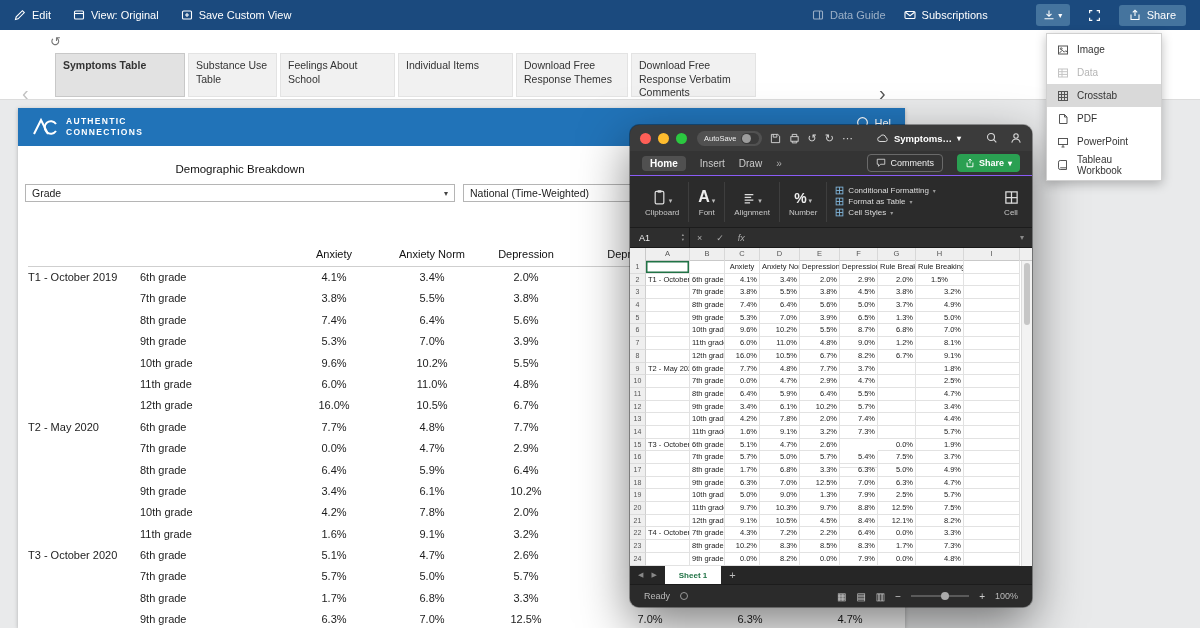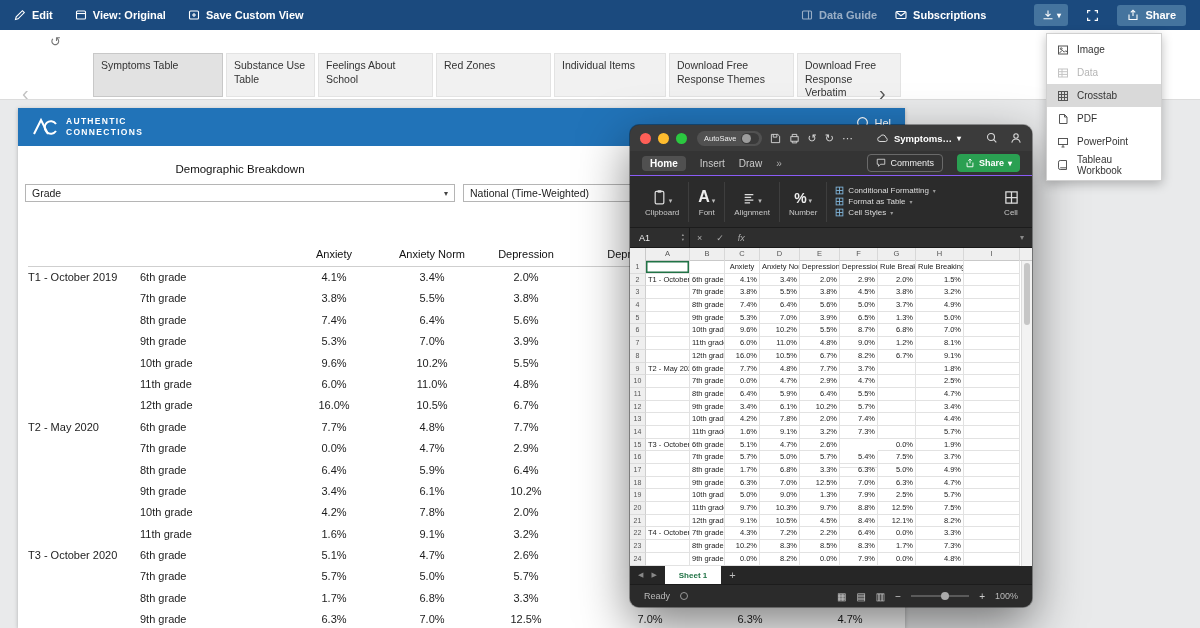--- a/index.html
+++ b/index.html
@@ -2,41 +2,41 @@
 <html><head>
 <meta charset="utf-8">
 <style>
   * { margin:0; padding:0; box-sizing:border-box; }
   html,body { width:1200px; height:628px; overflow:hidden; }
   body { position:relative; background:#e9eaeb; font-family:"Liberation Sans", sans-serif; }
   svg { display:block; }
 
   
   .topbar { position:absolute; left:0; top:0; width:1200px; height:30px; background:#1b4a7e;
-            display:flex; align-items:center; color:#fff; font-size:11px; font-weight:700; z-index:10; }
+            display:flex; align-items:center; color:#fff; font-size:11px; font-weight:400; z-index:10; }
   .tb-left { display:flex; align-items:center; gap:22px; padding-left:14px; }
   .tb-right { margin-left:auto; display:flex; align-items:center; gap:18px; padding-right:14px; }
   .tb-item { display:flex; align-items:center; gap:6px; cursor:default; }
   .tb-item.dim { opacity:.55; }
   .tb-sqbtn { width:34px; height:22px; background:#45749e; border-radius:3px; display:flex;
               align-items:center; justify-content:center; gap:3px; margin-left:30px; }
   .tb-caret { font-size:8px; color:#fff; }
   .share-btn { height:21px; background:#45749e; border-radius:3px; padding:0 10px;
                display:flex; align-items:center; gap:6px; }
 
   
   .tabstrip { position:absolute; left:0; top:30px; width:1200px; height:70px; background:#fff;
               border-bottom:1px solid #dcdcdc; z-index:5; }
   .refresh { position:absolute; left:50px; top:4px; font-size:13px; color:#777; }
   .chevL { position:absolute; left:22px; top:52px; font-size:20px; color:#c2c2c2; }
   .chevR { position:absolute; left:879px; top:52px; font-size:20px; color:#555; }
   .ttabs { position:absolute; left:55px; top:23px; display:flex; gap:3px; }
   .ttab { height:44px; background:#f1f1f1; border:1px solid #e3e3e3; padding:5px 7px;
           font-size:10.5px; color:#333; line-height:1.3; overflow:hidden; }
-  .ttab.active { background:#e2e2e2; border-color:#c8c8c8; font-weight:400;margin-left:38px; }
+  .ttab.active { background:#e2e2e2; border-color:#c8c8c8; font-weight:700; }
   .ttab:nth-child(1){width:130px}.ttab:nth-child(2){width:89px}.ttab:nth-child(3){width:115px}
   .ttab:nth-child(4){width:115px}.ttab:nth-child(5){width:112px}.ttab:nth-child(6){width:125px}
   .ttab:nth-child(7){width:104px}
 
   
   .dlmenu { position:absolute; left:1046px; top:33px; width:116px; background:#fff;
             border:1px solid #d0d0d0; box-shadow:0 3px 10px rgba(0,0,0,.25); padding:4px 0; z-index:60; }
   .mitem { height:23px; display:flex; align-items:center; gap:8px; padding:0 10px;
            font-size:10px; color:#333; cursor:default; }
   .mitem.sel { background:#d9d9d9; }
@@ -211,21 +211,20 @@
   </div>
 </div>
 
 <div class="tabstrip">
   <span class="refresh">↺</span>
   <span class="chevL">‹</span>
   <div class="ttabs">
       <div class="ttab active">Symptoms Table</div>
       <div class="ttab">Substance Use Table</div>
       <div class="ttab">Feelings About School</div>
-      <div class="ttab">Red Zones</div>
       <div class="ttab">Individual Items</div>
       <div class="ttab">Download Free Response Themes</div>
       <div class="ttab">Download Free Response Verbatim Comments</div>
     </div>
   <span class="chevR">›</span>
 </div>
 
 <div class="dlmenu">
     <div class="mitem">
       <span class="mico">
@@ -623,21 +622,21 @@
         </div>
         <div class="xrow">
           <div class="xrn">2</div>
           <div class="xcell al" style="width: 44px;">T1 - October 2019</div>
           <div class="xcell al" style="width: 35px;">6th grade</div>
           <div class="xcell ar" style="width: 35px;">4.1%</div>
           <div class="xcell ar" style="width: 40px;">3.4%</div>
           <div class="xcell ar" style="width: 40px;">2.0%</div>
           <div class="xcell ar" style="width: 38px;">2.9%</div>
           <div class="xcell ar" style="width: 38px;">2.0%</div>
-          <div class="xcell ar" style="width: 48px;">1.5%</div>
+          <div class="xcell ar" style="width: 48px; text-align: center;">1.5%</div>
           <div class="xcell ar" style="width: 56px;"></div>
         </div>
         <div class="xrow">
           <div class="xrn">3</div>
           <div class="xcell al" style="width: 44px;"></div>
           <div class="xcell al" style="width: 35px;">7th grade</div>
           <div class="xcell ar" style="width: 35px;">3.8%</div>
           <div class="xcell ar" style="width: 40px;">5.5%</div>
           <div class="xcell ar" style="width: 40px;">3.8%</div>
           <div class="xcell ar" style="width: 38px;">4.5%</div>

